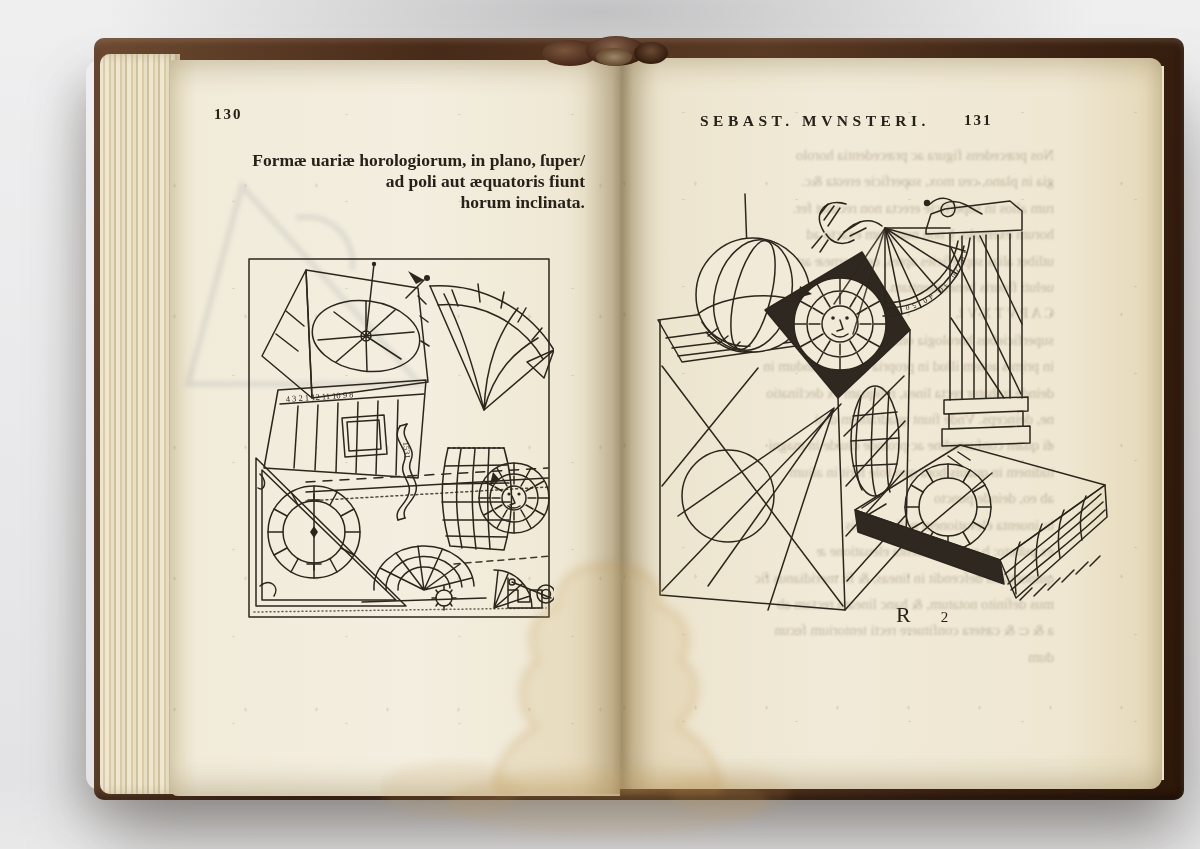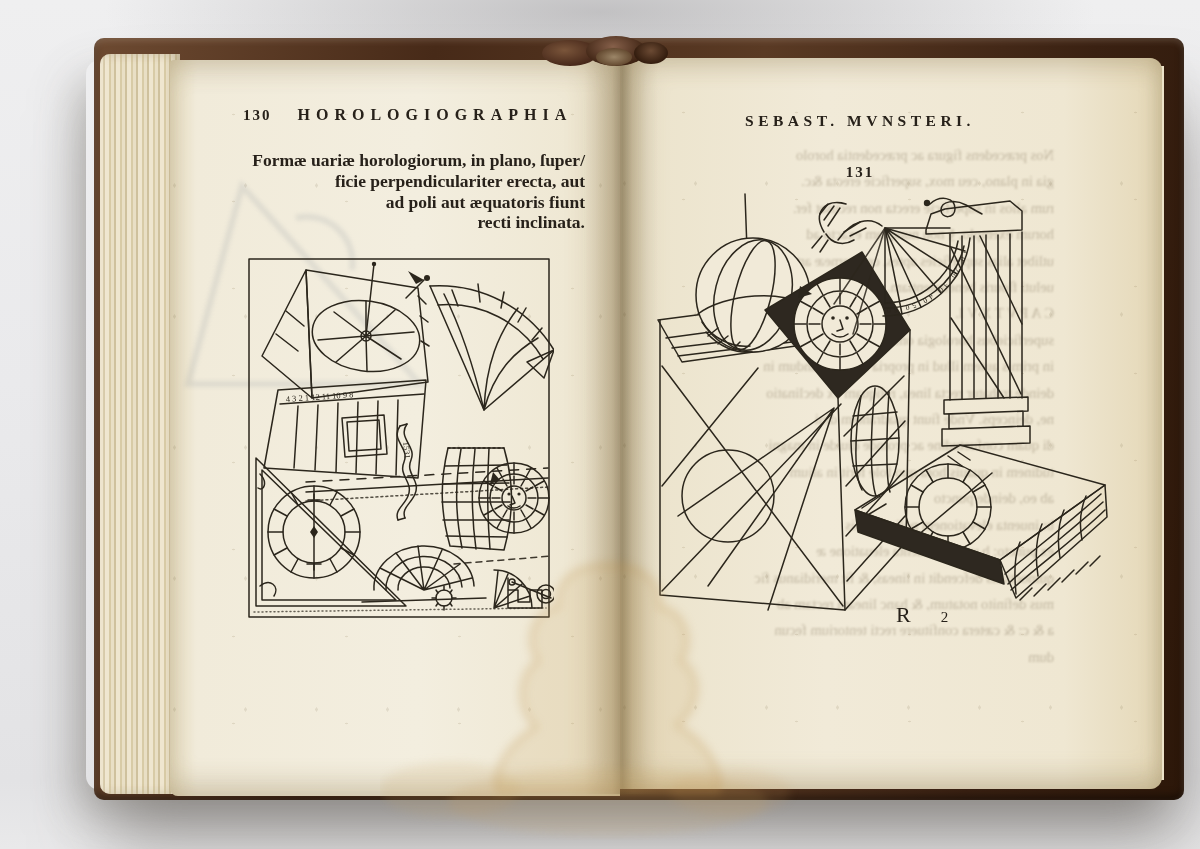--- a/index.html
+++ b/index.html
@@ -26,24 +26,24 @@
     background:linear-gradient(90deg,#e0d5b6 0%,#ece4cd 5%,#f1ead8 38%,#efe7d2 82%,#e6dabb 97%,#dccfae 100%);
     box-shadow:inset 0 10px 22px rgba(150,130,85,.18), inset 0 -14px 24px rgba(150,130,85,.22), inset 20px 0 30px rgba(125,100,60,.22);}
   #page-left::after,#page-right::after{content:"";position:absolute;inset:0;opacity:.3;pointer-events:none;
     background-image:radial-gradient(rgba(120,100,60,.5) 1px,transparent 1.4px),radial-gradient(rgba(100,85,50,.4) 1px,transparent 1.3px);
     background-size:113px 87px,71px 131px;background-position:7px 11px,40px 60px;}
   #gutter{left:584px;top:58px;width:74px;height:736px;
     background:linear-gradient(90deg,rgba(110,90,55,0) 0%,rgba(110,90,55,.16) 38%,rgba(75,58,32,.30) 52%,rgba(110,90,55,.14) 66%,rgba(110,90,55,0) 100%);}
   #headband{left:538px;top:32px;width:132px;height:42px;}
   #headband .lump{position:absolute;border-radius:50%;}
   .ink{color:#27211a;}
-  #header-left{left:214px;top:106px;width:350px;display:flex;align-items:baseline;gap:26px;z-index:10;margin-left:29px;}
+  #header-left{left:214px;top:106px;width:350px;display:flex;align-items:baseline;gap:26px;z-index:10;}
   #header-left .folio{font-size:15px;font-weight:700;letter-spacing:2px;}
   #header-left .title{font-size:16px;font-weight:700;letter-spacing:6px;}
-  #header-right{left:700px;top:112px;width:320px;display:flex;align-items:center;gap:34px;z-index:10;flex-direction:column;}
+  #header-right{left:700px;top:112px;width:320px;display:flex;align-items:flex-start;gap:34px;z-index:10;}
   #header-right .title{font-size:15.5px;font-weight:700;letter-spacing:4.5px;}
   #header-right .folio{font-size:15px;font-weight:700;letter-spacing:2px;}
   #caption{left:213px;top:150px;width:372px;text-align:right;z-index:10;
     font-size:17.5px;line-height:1.19;font-weight:600;}
   #signature{left:896px;top:602px;display:flex;gap:30px;align-items:baseline;z-index:10;}
   #signature .sig-r{font-size:22px;}
   #signature .sig-2{font-size:15px;}
   #bleed-right{left:652px;top:142px;width:402px;z-index:2;transform:scaleX(-1);
     filter:blur(0.8px);opacity:.5;color:#93866e;font-size:14.5px;line-height:26.4px;}
   .bt-line{white-space:nowrap;overflow:hidden;}
@@ -78,27 +78,25 @@
 
   <svg id="bleed-left" class="abs" width="252" height="242" viewBox="0 0 252 242">
     <g stroke="rgba(140,148,158,.35)" fill="none" stroke-width="6" filter="blur(2px)">
       <path d="M66,28 L12,226 L244,226 Z"></path>
       <path d="M120,60 A46,46 0 0 1 176,112"></path>
     </g>
   </svg>
 
   <div id="header-left" class="abs ink">
     <span class="folio">130</span>
-    <span class="title">HOROLOGIOGRAPHIA</span>
   </div>
   <div id="caption" class="abs ink">
     <div>Formæ uariæ horologiorum, in plano, ſuper/</div>
-    <div>ficie perpendiculariter erecta, aut</div>
     <div>ad poli aut æquatoris fiunt</div>
-    <div>recti inclinata.</div>
+    <div>horum inclinata.</div>
   </div>
 
   <svg class="abs wc" style="left:246px;top:256px;" width="308" height="366" viewBox="0 0 308 366">
     <rect x="3" y="3" width="300" height="358" stroke-width="3"></rect>
     <g>
       <path d="M60,14 L16,100 L66,142 Z"></path>
       <path d="M40,55 L58,70 M30,78 L52,95"></path>
       <path d="M60,14 L172,32 L182,126 L66,142 Z" stroke-width="2"></path>
       <ellipse cx="120" cy="80" rx="54" ry="35" transform="rotate(8 120 80)"></ellipse>
       <path d="M120,80L120,45M120,80L149,54M120,80L168,76M120,80L155,103M120,80L121,115M120,80L90,106M120,80L72,84M120,80L88,56"></path>

